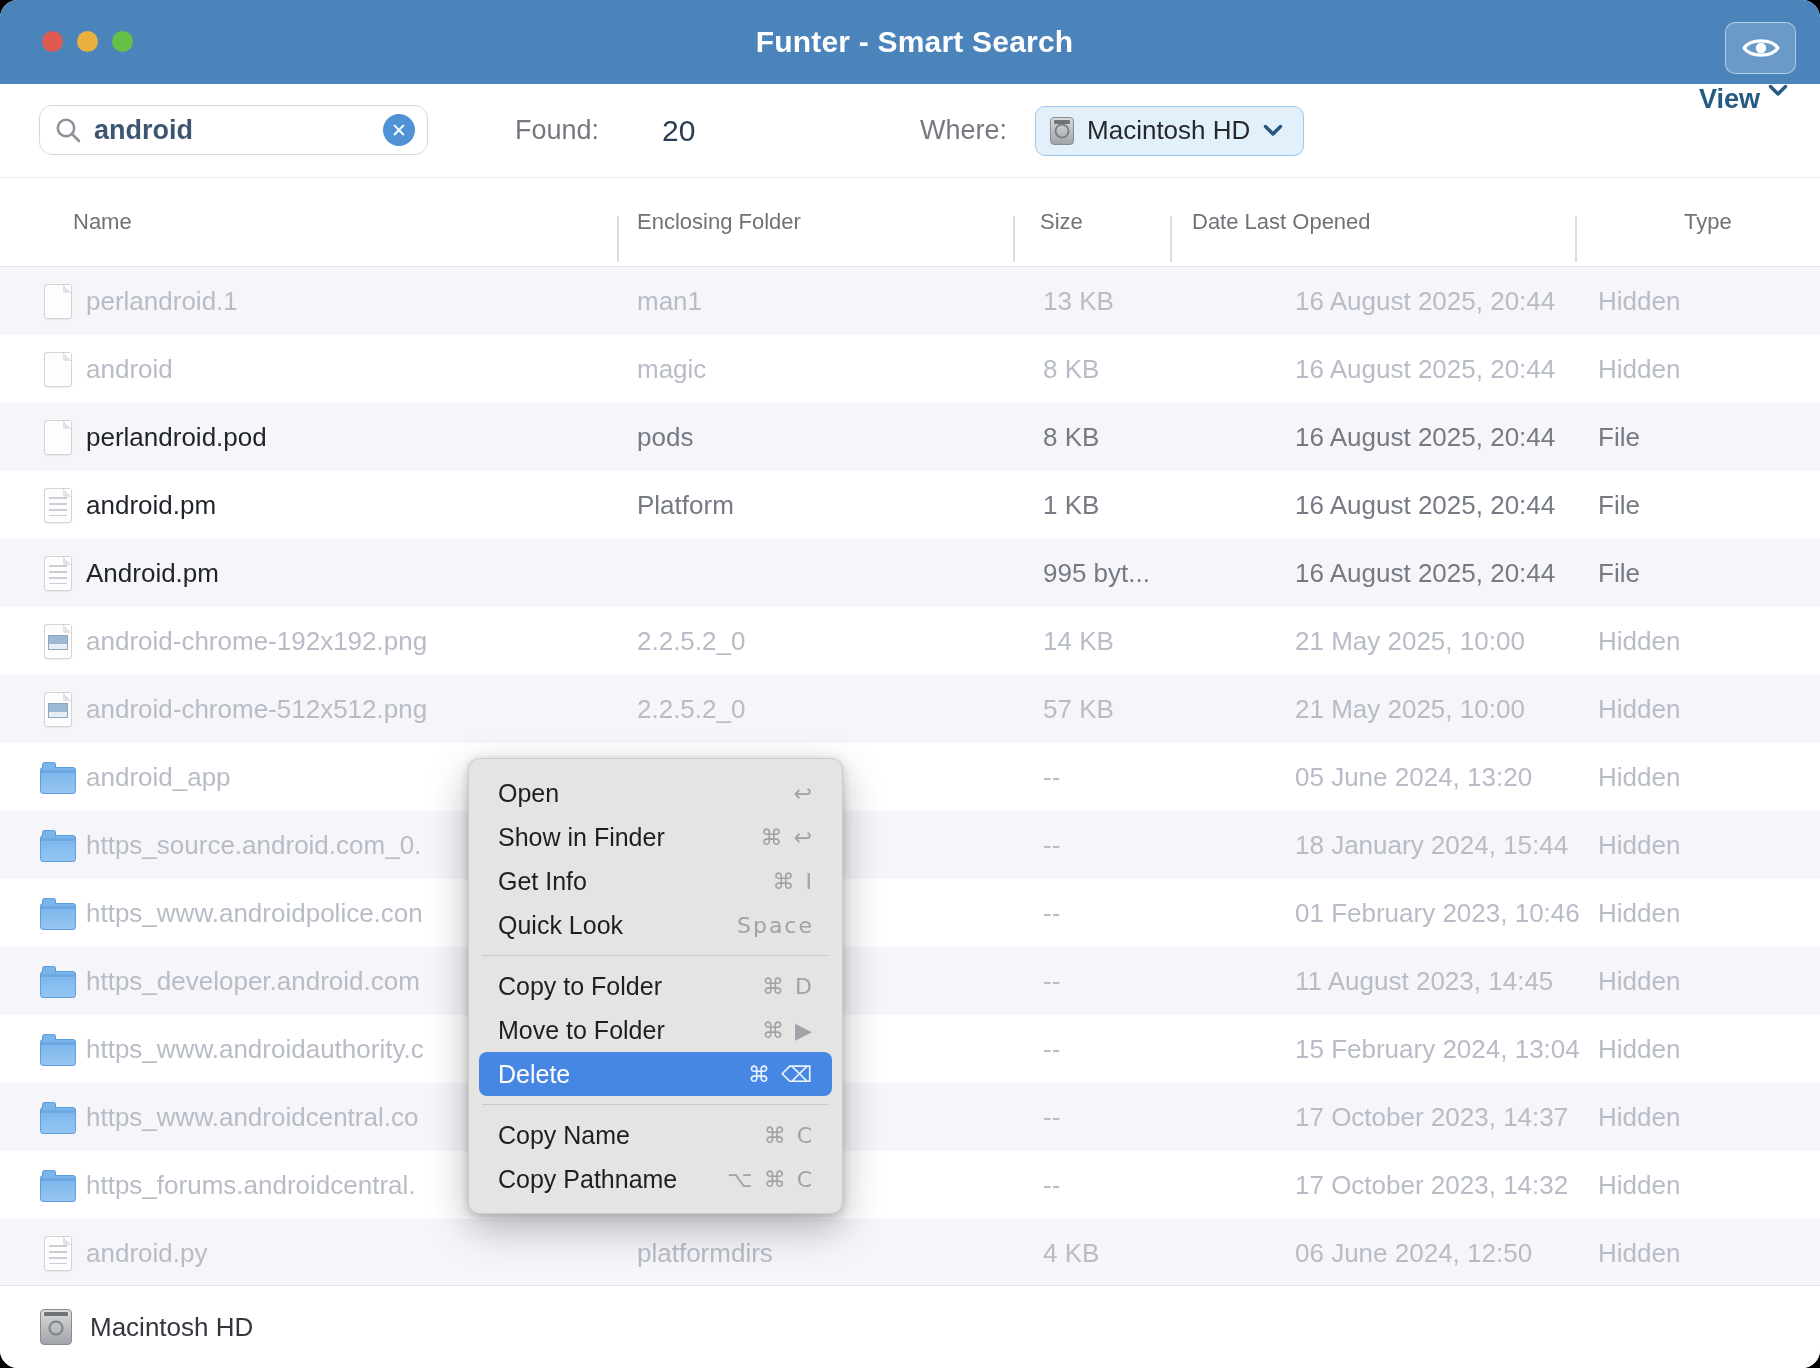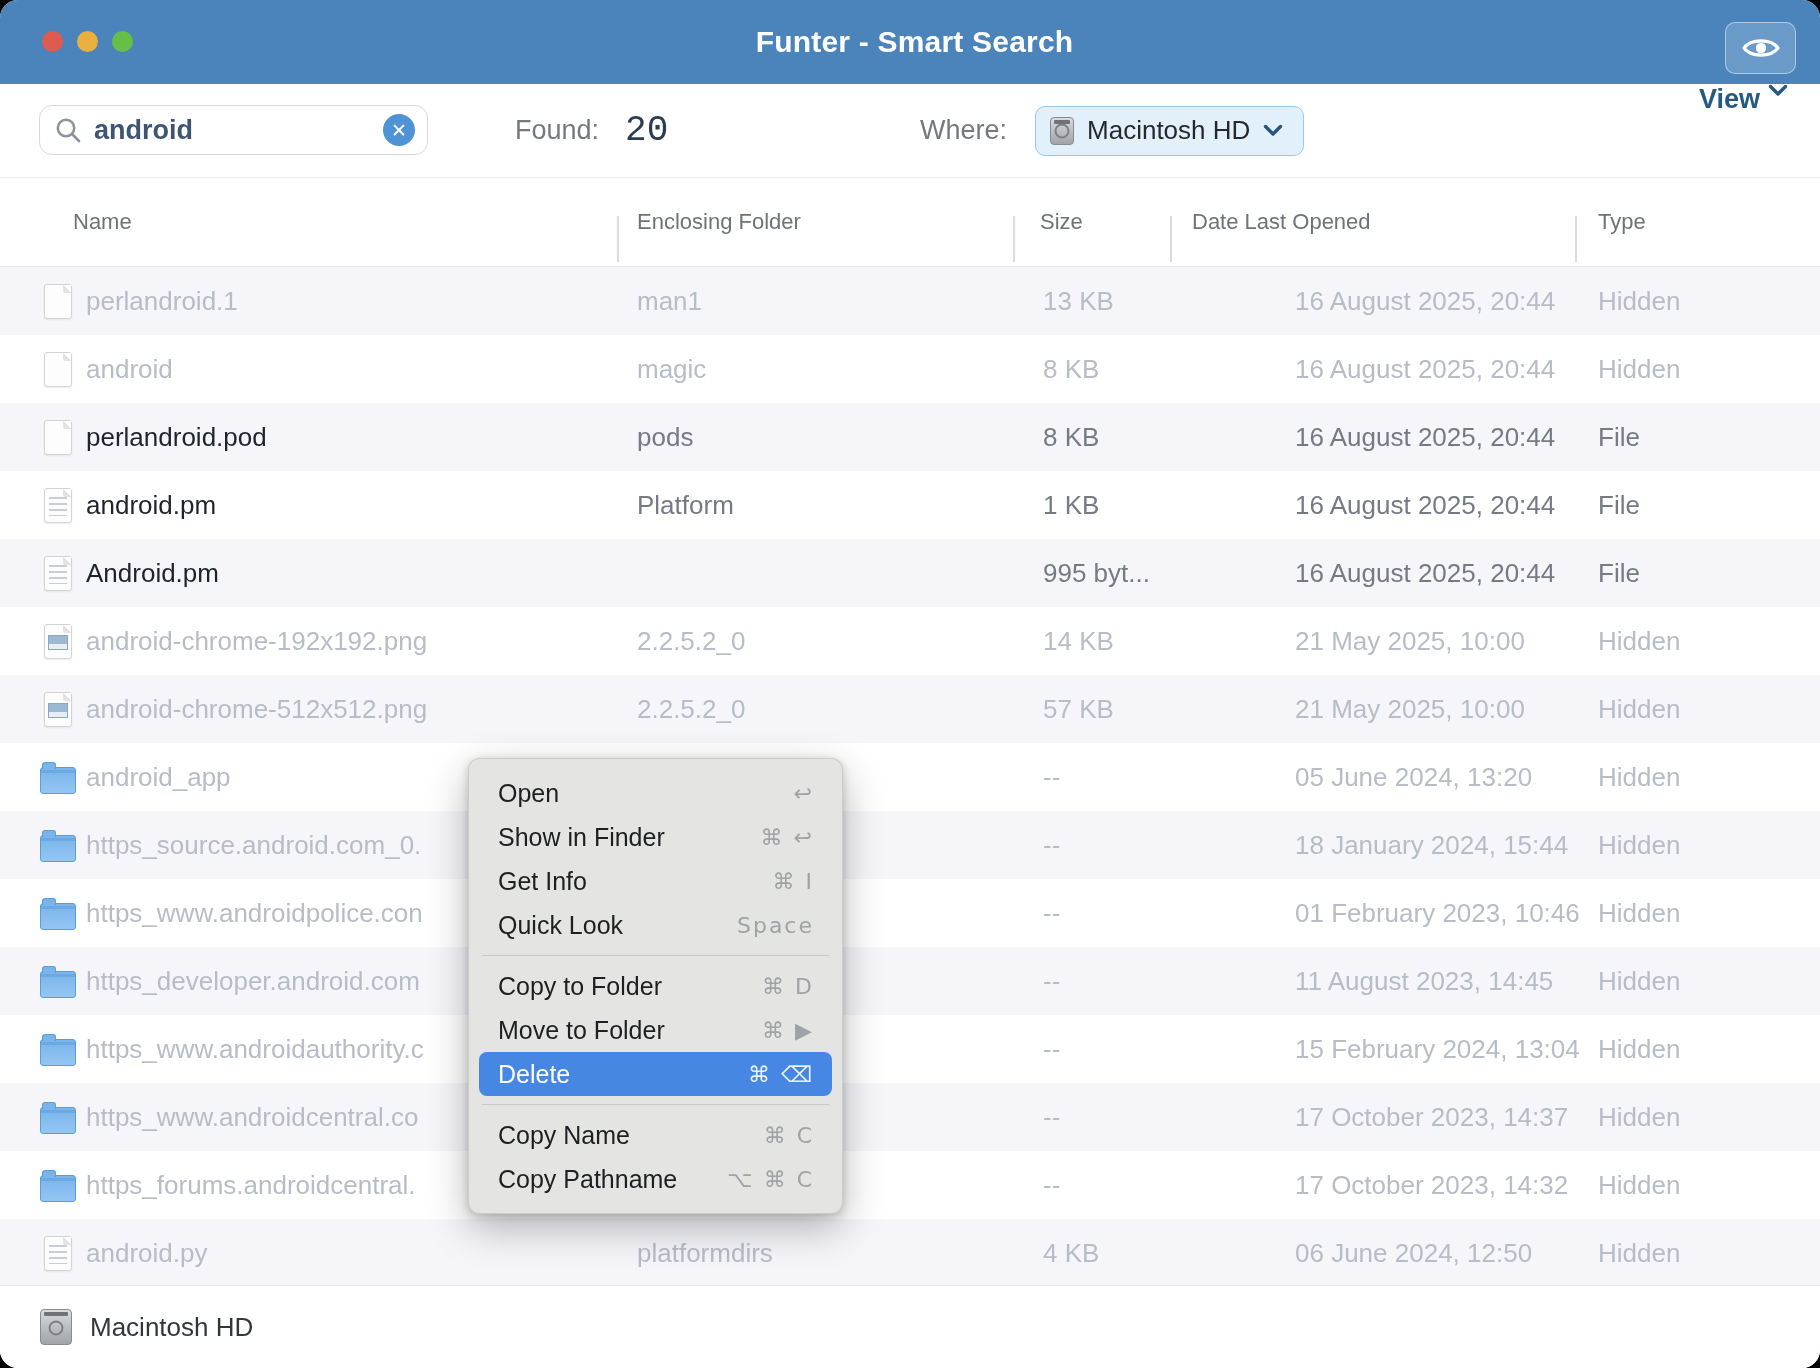--- a/index.html
+++ b/index.html
@@ -20,21 +20,21 @@
 
   
   .toolbar{position:relative;height:93px;background:#fff;border-bottom:1px solid #eceef1;}
   .search-field{position:absolute;left:39px;top:21px;width:389px;height:50px;border:1.5px solid #d5d9df;border-radius:13px;
                 background:#fff;display:flex;align-items:center;box-sizing:border-box;padding:0 12px 0 14px;}
   .search-text{flex:1;margin-left:12px;font-size:27px;font-weight:600;color:#3d5571;}
   .clear-btn{width:32px;height:32px;border-radius:50%;background:#4f93d6;color:#fff;display:flex;align-items:center;justify-content:center;
              font-size:19px;font-weight:bold;cursor:pointer;line-height:1;}
   .found{position:absolute;left:515px;top:0;height:93px;display:flex;align-items:center;gap:26px;}
   .found-label{font-size:27px;color:#75797f;}
-  .found-num{font-family:Liberation Mono, monospace;font-size:36px;color:#2b3d52;}
+  .found-num{font-family:Liberation Sans, sans-serif;font-size:30px;color:#2b3d52;margin-left:37px;}
   .where{position:absolute;left:920px;top:0;height:93px;display:flex;align-items:center;}
   .where-label{font-size:27px;color:#75797f;margin-right:28px;}
   .where-pill{display:flex;align-items:center;gap:13px;height:48px;padding:0 20px 0 14px;border-radius:10px;
               background:#e2f0fc;border:1.5px solid #9ec8ea;cursor:pointer;}
   .where-pill .pill-text{font-size:26px;color:#26282c;}
   .view-btn{position:absolute;right:32px;top:0;height:93px;display:flex;align-items:flex-start;gap:8px;cursor:pointer;}
   .view-label{font-size:27px;font-weight:600;color:#255a83;}
 
   
   .thead{position:relative;height:88px;background:#fff;border-bottom:1px solid #e4e6ea;}
@@ -155,21 +155,21 @@
 
   <div class="thead">
     <div class="th" style="left:73px;">Name</div>
     <div class="th-sep" style="left:617px;"></div>
     <div class="th" style="left:637px;">Enclosing Folder</div>
     <div class="th-sep" style="left:1013px;"></div>
     <div class="th" style="left:1040px;">Size</div>
     <div class="th-sep" style="left:1170px;"></div>
     <div class="th" style="left:1192px;">Date Last Opened</div>
     <div class="th-sep" style="left:1575px;"></div>
-    <div class="th" style="left:1598px;">Type</div>
+    <div class="th" style="left:1684px;">Type</div>
   </div>
 
   <div class="tbody" id="rows">
       <div class="row light dim">
         <div class="cell c-icon">
           <span class="icon-doc"></span>
         </div>
         <div class="cell c-name">perlandroid.1</div>
         <div class="cell c-folder">man1</div>
         <div class="cell c-size">13 KB</div>

